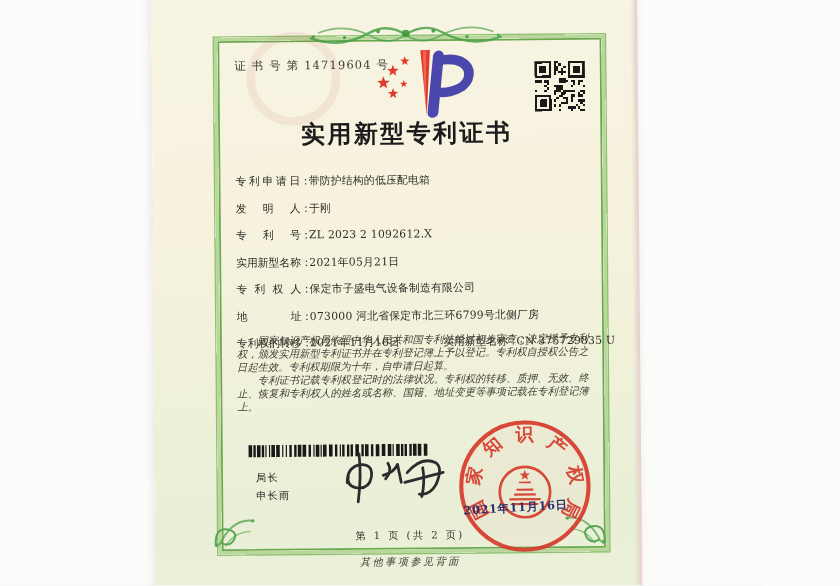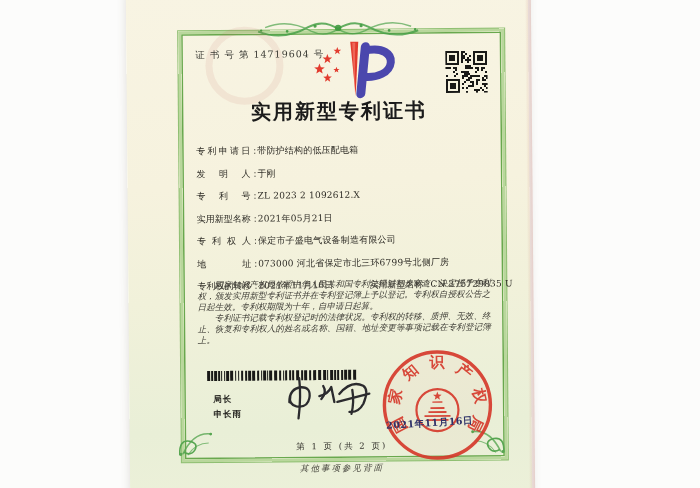--- a/index.html
+++ b/index.html
@@ -27,21 +27,21 @@
   .frow{display:flex;align-items:baseline;margin-bottom:9.5px;white-space:nowrap;}
   .flabel{display:inline-block;width:54px;text-align:justify;text-align-last:justify;}
   .fsep{display:inline-block;width:7px;}
   .fvalue{letter-spacing:.2px;}
   .pair2{margin-left:36px;display:flex;align-items:baseline;}
   .paras{position:absolute;left:69px;top:287px;width:293px;font-size:8.6px;line-height:11px;
     color:#403f38;font-style:italic;text-align:justify;}
   .paras p{margin:0;text-indent:2em;}
   .barcode{position:absolute;left:78px;top:378px;width:156px;height:10px;display:flex;align-items:stretch;}
   .barcode i{display:block;background:#191917;height:100%;}
-  .signer{position:absolute;left:84px;top:399px;font-size:8.5px;font-weight:700;color:#24231f;letter-spacing:1px;line-height:15px;}
+  .signer{position:absolute;left:84px;top:399px;font-size:8.5px;font-weight:400;color:#24231f;letter-spacing:1px;line-height:15px;}
   .signature{position:absolute;left:150px;top:380px;width:96px;height:54px;}
   .seal{position:absolute;left:243px;top:349px;width:130px;height:130px;opacity:.92;}
   .seal-date{position:absolute;left:247px;top:426px;width:106px;text-align:center;
     font-size:9.5px;font-weight:bold;color:#2e3168;letter-spacing:.5px;transform:rotate(-3deg);}
   .page-note{position:absolute;left:52px;top:449px;width:320px;text-align:center;font-size:8.5px;
     letter-spacing:2px;color:#33322c;}
   .back-note{position:absolute;left:52px;top:471px;width:320px;text-align:center;font-size:8.5px;
     font-style:italic;letter-spacing:2px;color:#45443c;}
 </style>
 </head>

